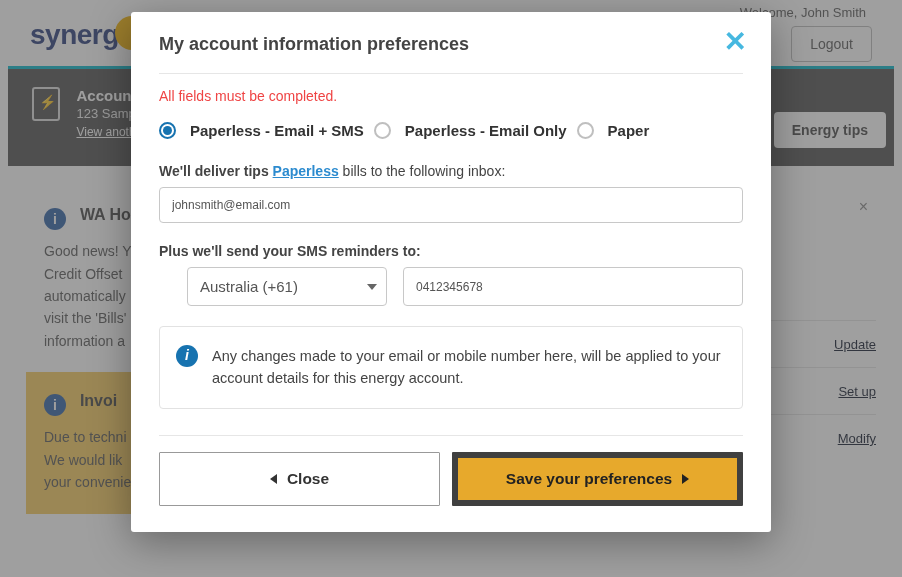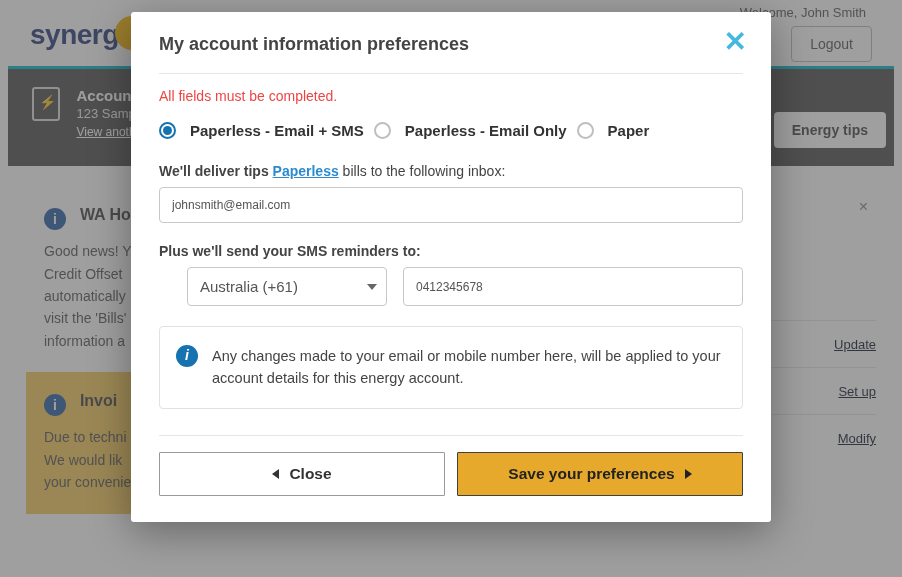--- a/index.html
+++ b/index.html
@@ -67,21 +67,21 @@
   .phone-input { flex:1; }
 
   .sect-gap { height: 20px; }
 
   .info-box { border:1px solid #e2e2e2; border-radius:4px; padding:18px 20px 18px 52px; position:relative; font-size:14.5px; color:#444; line-height:1.55; }
   .info-box .info-circle { position:absolute; left:16px; top:18px; display:inline-flex; width:22px;height:22px;border-radius:50%;background:#1773b0;color:#fff;align-items:center;justify-content:center;font-weight:700;font-size:14px; font-style: italic; }
 
   .modal-footer { display:flex; gap:12px; margin-top: 10px; }
   .btn { flex:1; border-radius:1px; padding:12px 16px; font-size:15.5px; font-weight:700; font-family:inherit; cursor:pointer; display:flex; align-items:center; justify-content:center; gap:10px; }
   .btn-close { background:#fff; border:1.5px solid #999; color:#333; }
-  .btn-save { background:#e7a92c; border:1px solid #404040; color:#222; }
+  .btn-save { background:#e7a92c; border:6px solid #404040; color:#222; }
   .chev { display:inline-block; width:0;height:0; }
   .chev.left { border-top:5px solid transparent; border-bottom:5px solid transparent; border-right:7px solid #333; }
   .chev.right { border-top:5px solid transparent; border-bottom:5px solid transparent; border-left:7px solid #222; }
 </style>
 </head>
 <body>
 
 <div class="bg">
   <div class="topbar">
     <div class="logo">

